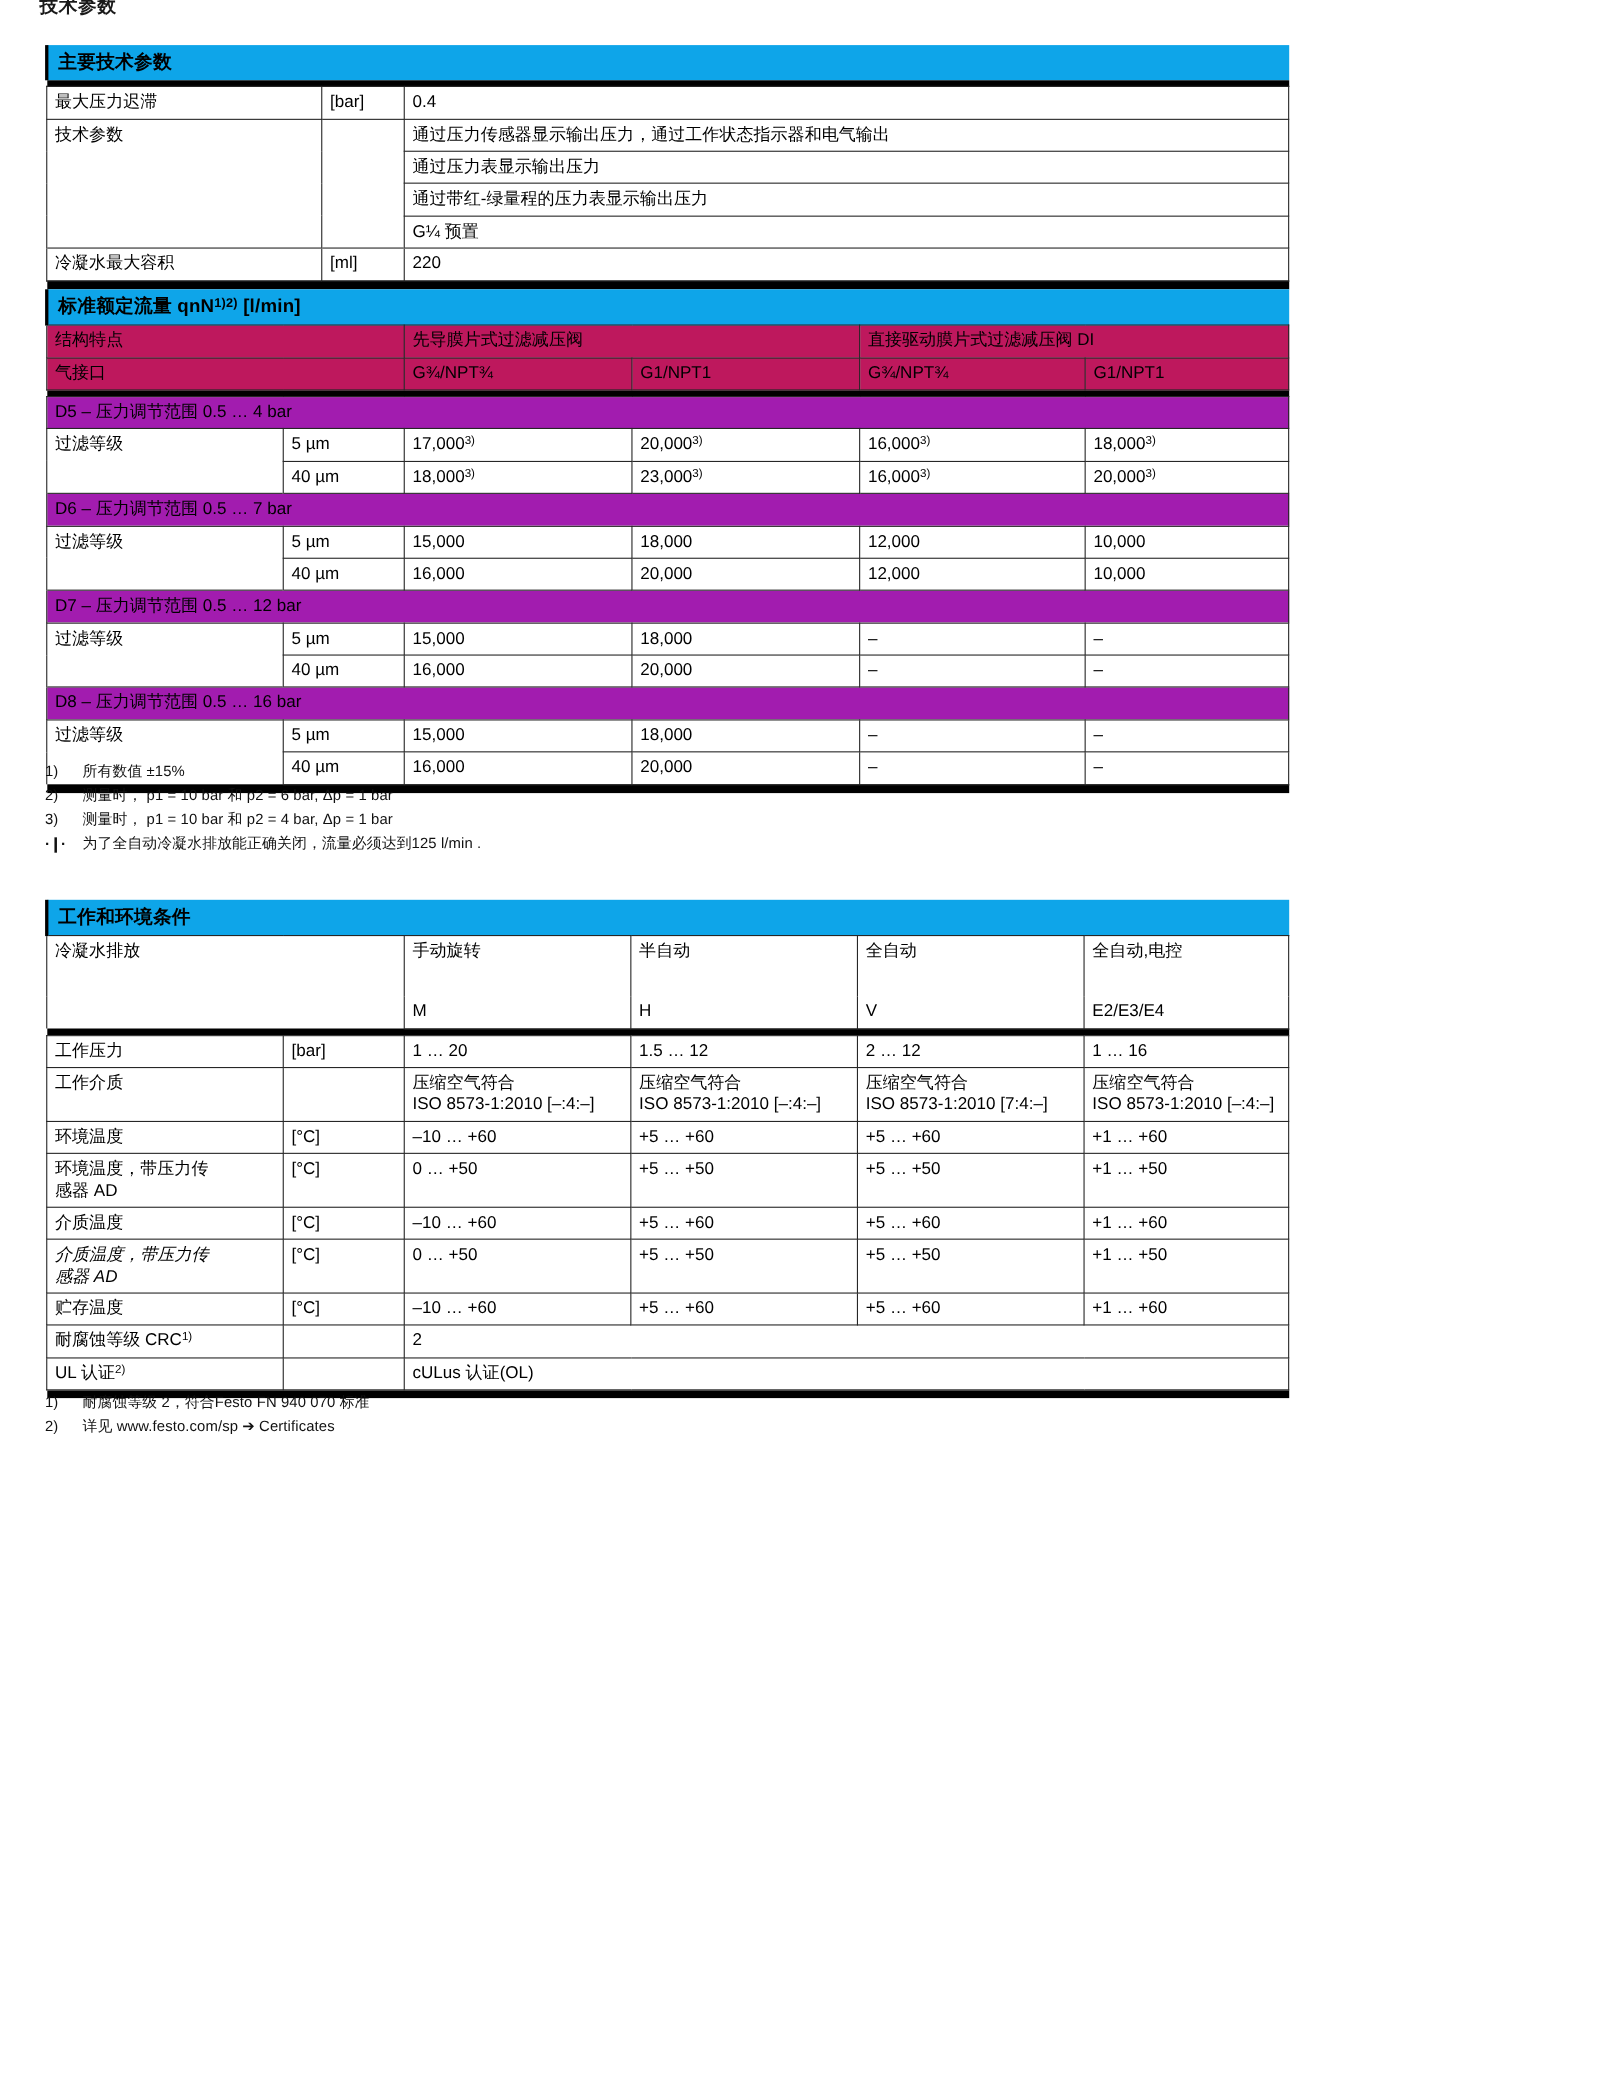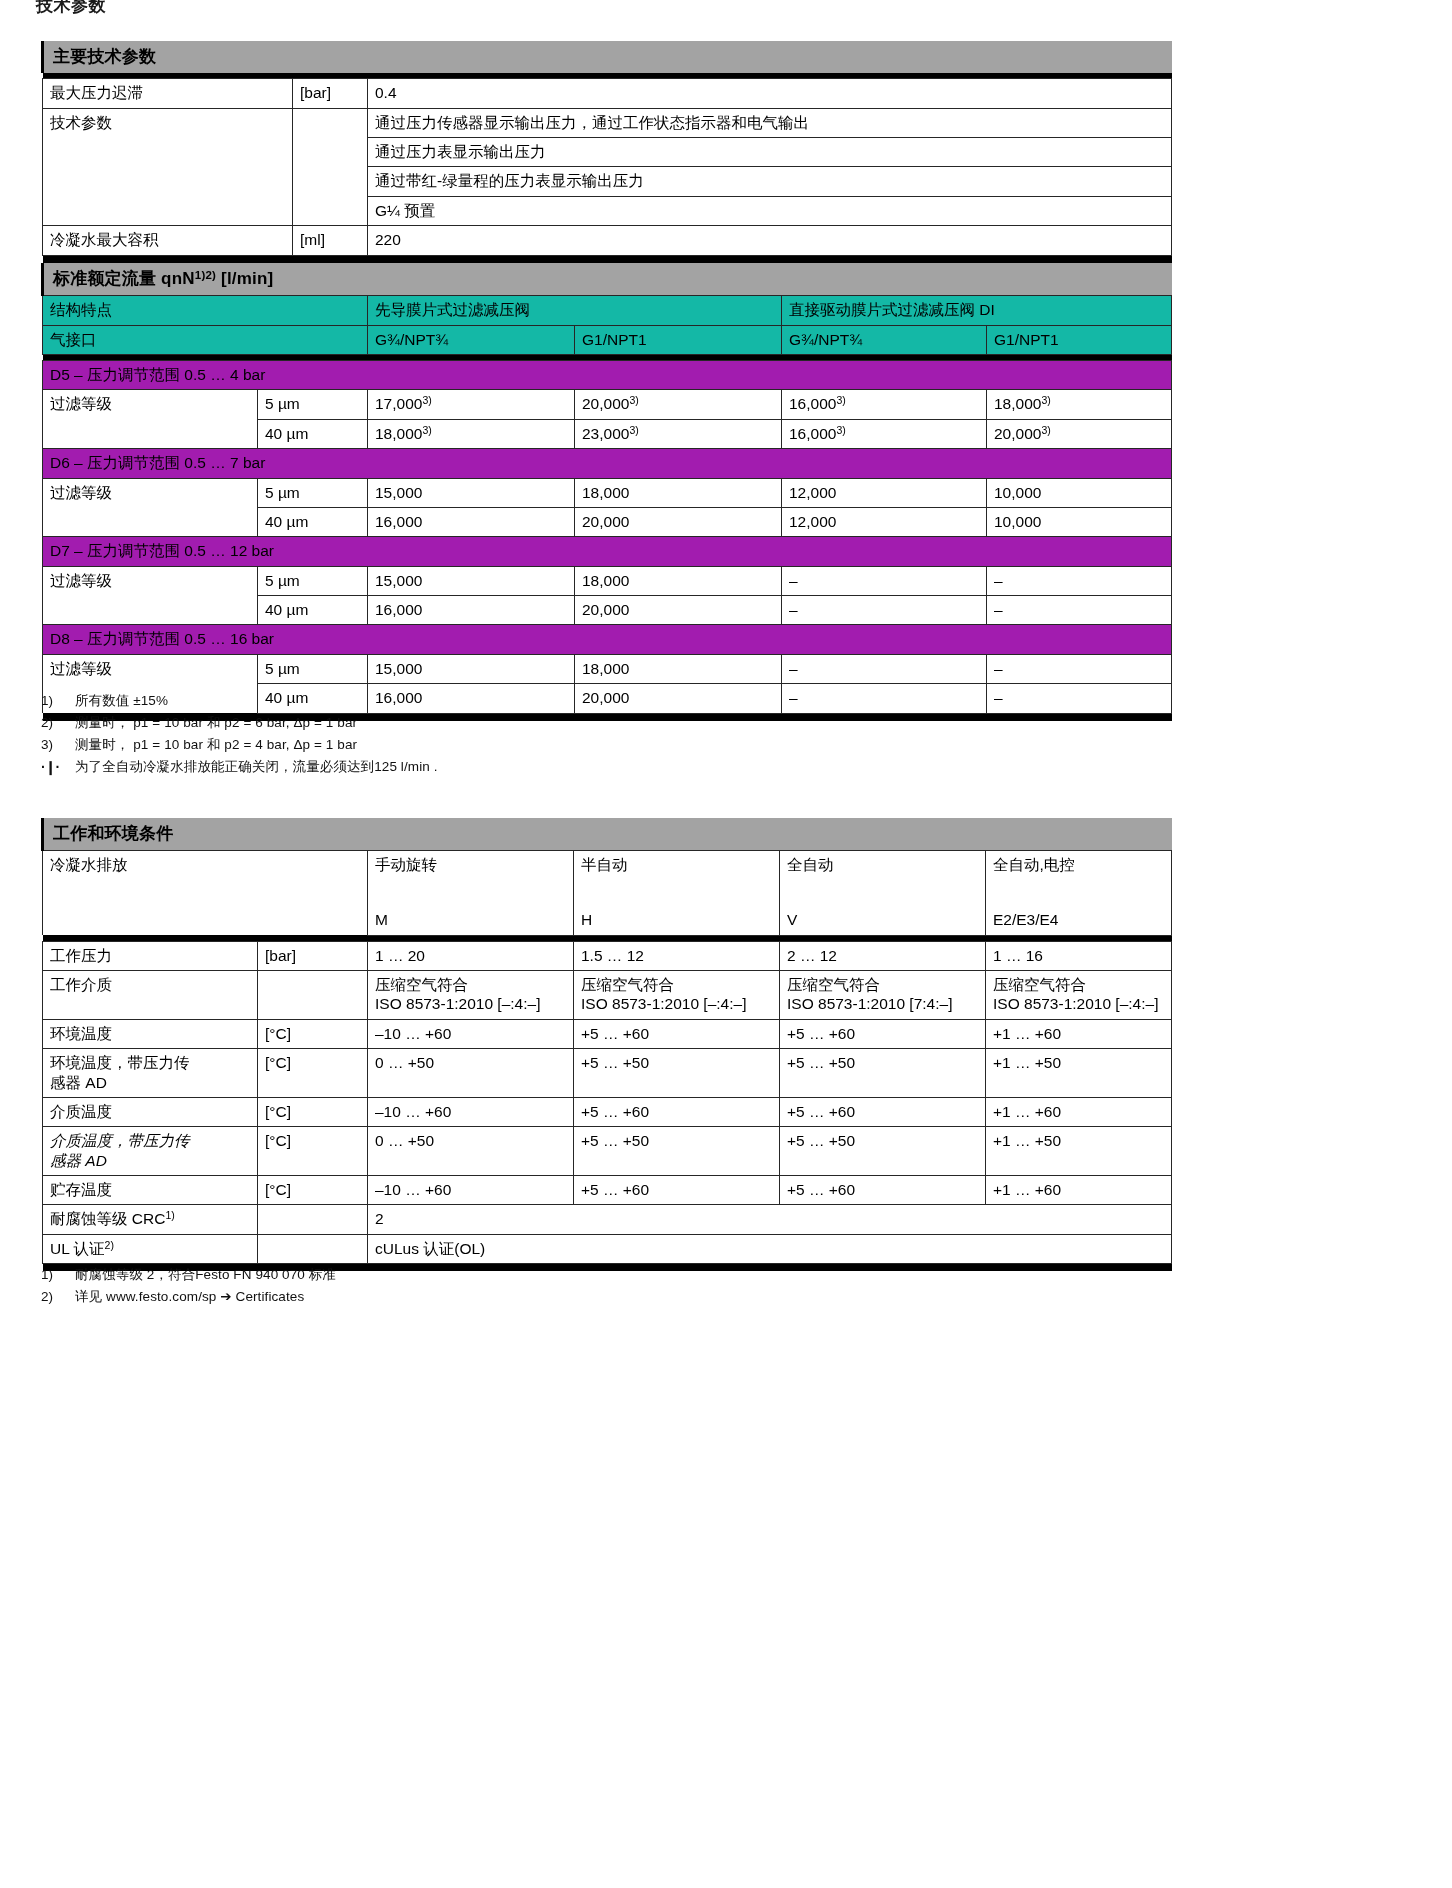--- a/index.html
+++ b/index.html
@@ -45,21 +45,21 @@
     border: 1px solid #262626;
     padding: 4px 7px 5px 7px;
     vertical-align: top;
     text-align: left;
     font-weight: 400;
     line-height: 1.25;
     background: #ffffff;
   }
   
   .tbl .title-band td {
-    background: #a3a3a3;
+    background: #0ea5e9;
     border: none;
     border-left: 3px solid #000000;
     font-weight: 700;
     font-size: 17px;
     padding: 5px 9px 6px 9px;
     letter-spacing: 0.2px;
   }
   .tbl .rule-top td {
     background: #000000;
     border: none;
@@ -78,21 +78,21 @@
   }
   .tbl .band td {
     background: #a21caf;
     border-left: 1px solid #262626;
     border-right: 1px solid #262626;
     border-top: 1px solid #262626;
     border-bottom: 1px solid #262626;
     font-size: 15.5px;
   }
   .tbl .subhead td {
-    background: #14b8a6;
+    background: #be185d;
   }
   .tbl td.nb-top { border-top: none; }
   .tbl td.nb-bottom { border-bottom: none; }
   sup {
     font-size: 0.68em;
     vertical-align: 0.45em;
     line-height: 0;
   }
 
   

